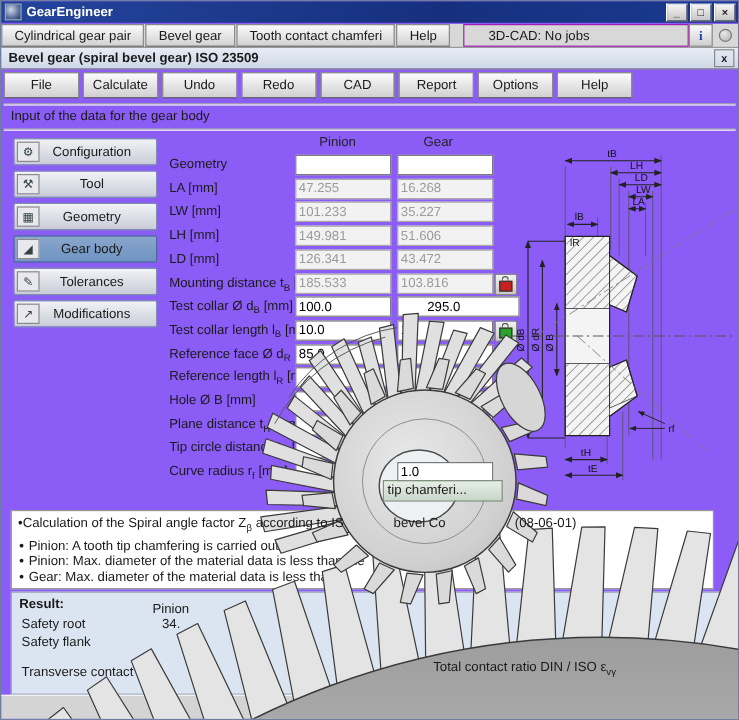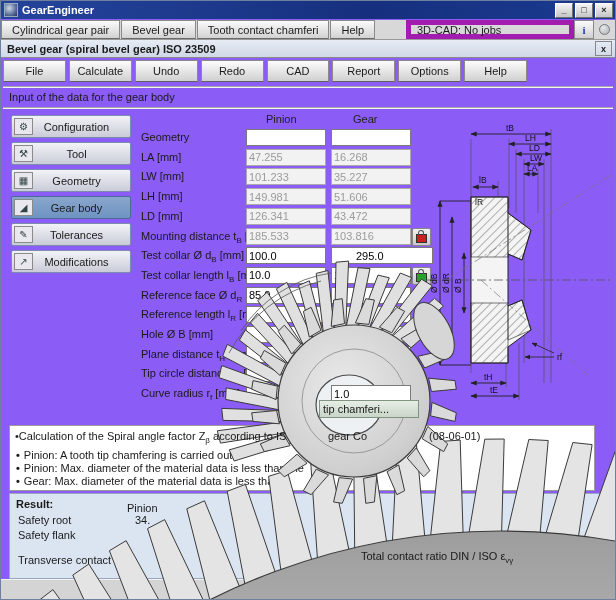--- a/index.html
+++ b/index.html
@@ -13,22 +13,22 @@
            background:radial-gradient(circle at 35% 35%,#cfd8e8,#5a6f9a 60%,#25355c);}
   .wbtns{margin-left:auto;display:flex;gap:2px;padding-right:2px;}
   .wbtn{width:16px;height:13px;background:linear-gradient(#f4f4f4,#c6c6c6);border:1px solid #fff;
         border-right-color:#707070;border-bottom-color:#707070;color:#222;font-size:9px;font-weight:bold;
         display:flex;align-items:center;justify-content:center;line-height:1;}
   
   .menubar{position:absolute;left:0;top:19px;width:100%;height:19px;background:#d8d8d8;
            border-bottom:1px solid #9a9a9a;display:flex;align-items:stretch;}
   .mbtn{border:1px solid #8a8a8a;border-bottom-color:#6a6a6a;background:linear-gradient(#fbfbfb,#d2d2d2);
         padding:0 10px;display:flex;align-items:center;font-size:11px;margin-right:1px;}
-  .mstatus{margin-left:auto;border:5px solid #a21caf;background:#d8d8d8;display:flex;align-items:center;
-           padding:0 6px;width:146px;font-size:11px;}
+  .mstatus{margin-left:auto;border:1px solid #a21caf;background:#d8d8d8;display:flex;align-items:center;
+           padding:0 20px;width:146px;font-size:11px;}
   .ibtn{width:18px;border:1px solid #8a8a8a;background:linear-gradient(#fbfbfb,#cfcfcf);color:#1f3fae;
         font-weight:bold;font-family:"Liberation Serif",serif;display:flex;align-items:center;justify-content:center;}
   .led{width:9px;height:9px;border-radius:50%;margin:auto 5px;background:radial-gradient(circle at 35% 30%,#e8e8e8,#aeb2b6);
        border:1px solid #787878;}
   .docbar{position:absolute;left:0;top:39px;width:100%;height:17px;background:linear-gradient(#e7ecf5,#cfd8e6);
           border-bottom:1px solid #8a8a8a;display:flex;align-items:center;font-weight:bold;}
   .docbar span{padding-left:6px;}
   .xbtn{margin-left:auto;width:15px;height:13px;margin-right:3px;border:1px solid #888;
         background:linear-gradient(#f8f8f8,#cécëce,#cccccc);display:flex;align-items:center;justify-content:center;
         font-size:9px;font-weight:bold;}
@@ -273,21 +273,21 @@
     </g>
   </svg>
 
   <div class="msgs">
       <div class="msg" style="top: 23px;"><span class="b">•</span>Pinion: A tooth tip chamfering is carried out.</div>
       <div class="msg" style="top: 36px;"><span class="b">•</span>Pinion: Max. diameter of the material data is less than the</div>
       <div class="msg" style="top: 49px;"><span class="b">•</span>Gear: Max. diameter of the material data is less tha</div>
     </div>
   <div id="msgfrags">
       <div class="frag" style="left: 14px; top: 429px;"><span class="b">•</span>Calculation of the Spiral angle factor Z<sub>β</sub> according to IS</div>
-      <div class="frag" style="left: 327px; top: 429px;">gear Co</div>
+      <div class="frag" style="left: 327px; top: 429px;">bevel Co</div>
       <div class="frag" style="left: 428px; top: 429px;">(08-06-01)</div>
     </div>
 
   <div class="result">
       <div class="res-abs" style="left: 6px; top: 4px; font-weight: bold;">Result:</div>
       <div class="res-abs" style="left: 117px; top: 8px;">Pinion</div>
       <div class="res-abs" style="left: 8px; top: 20px;">Safety root</div>
       <div class="res-abs" style="left: 125px; top: 20px;">34.</div>
       <div class="res-abs" style="left: 8px; top: 35px;">Safety flank</div>
       <div class="res-abs" style="left: 8px; top: 60px;">Transverse contact ratio</div>

